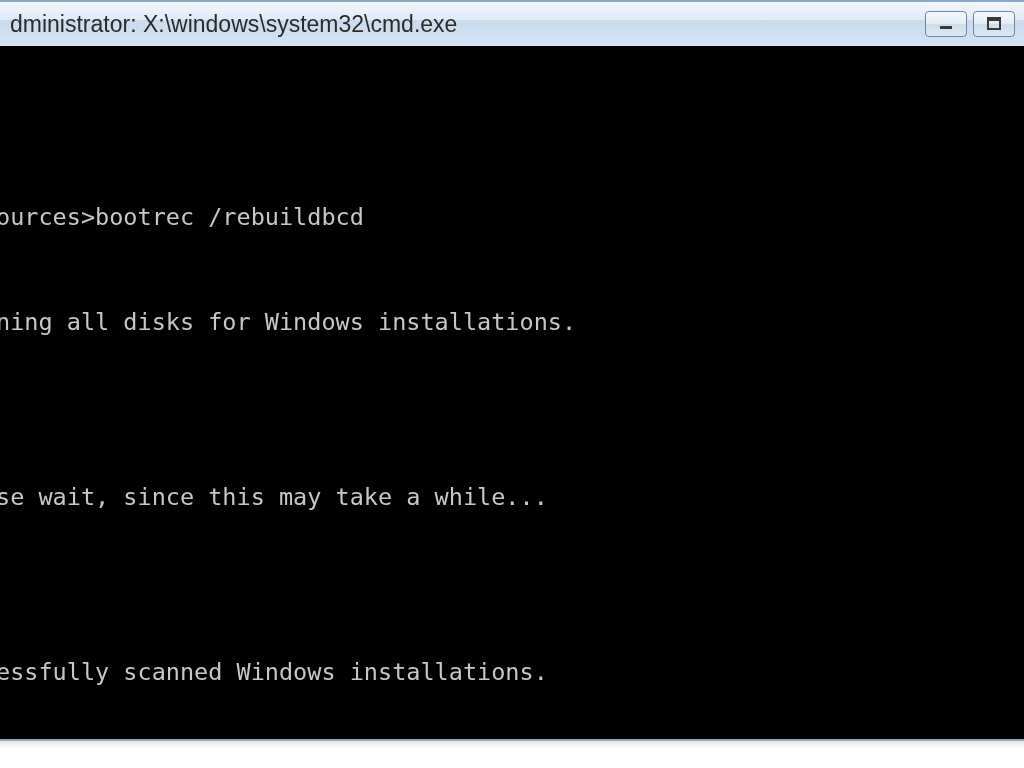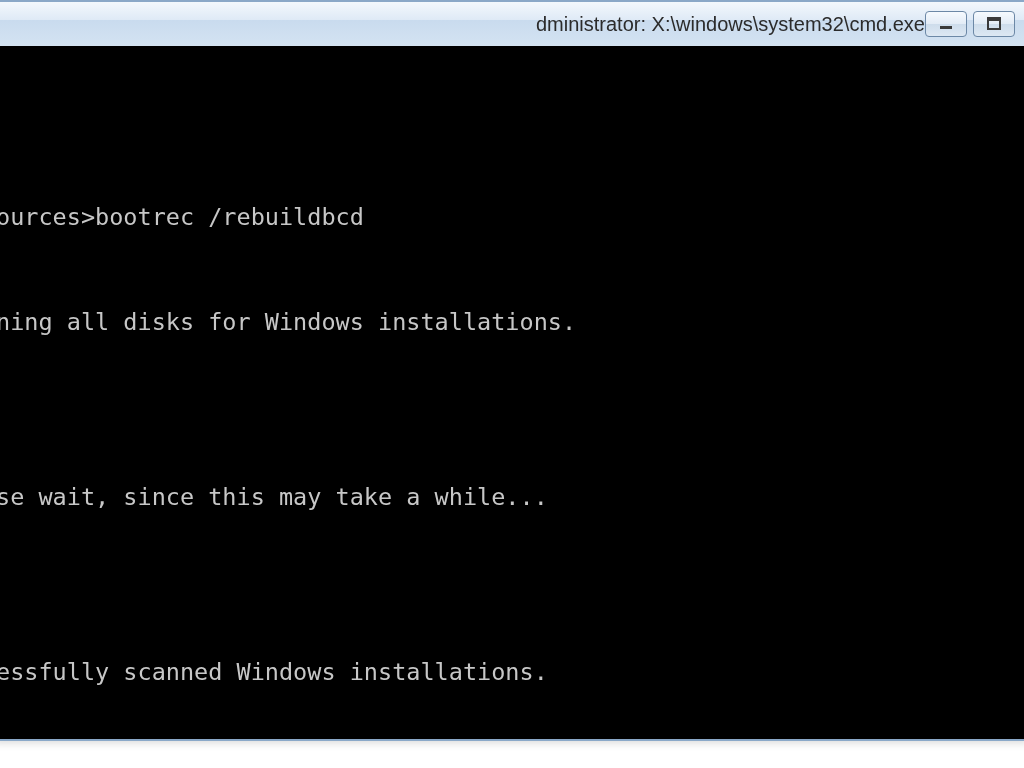--- a/index.html
+++ b/index.html
@@ -26,26 +26,25 @@
       align-items: center;
       padding: 0 8px 0 14px;
       background: linear-gradient(to bottom,
         #f3f8fd 0%,
         #dfeaf6 40%,
         #c9dbee 41%,
         #d4e3f2 100%);
       position: relative;
     }
     .title-text {
-      font-size: 20px;
+      font-size: 23px;
       color: #2b2b2b;
       flex: 1;
       white-space: nowrap;
       overflow: hidden;
-      text-align: right;
     }
     .win-controls {
       display: flex;
       gap: 6px;
       margin-right: 4px;
     }
     .win-btn {
       width: 42px;
       height: 26px;
       border: 1px solid #6c88a6;

